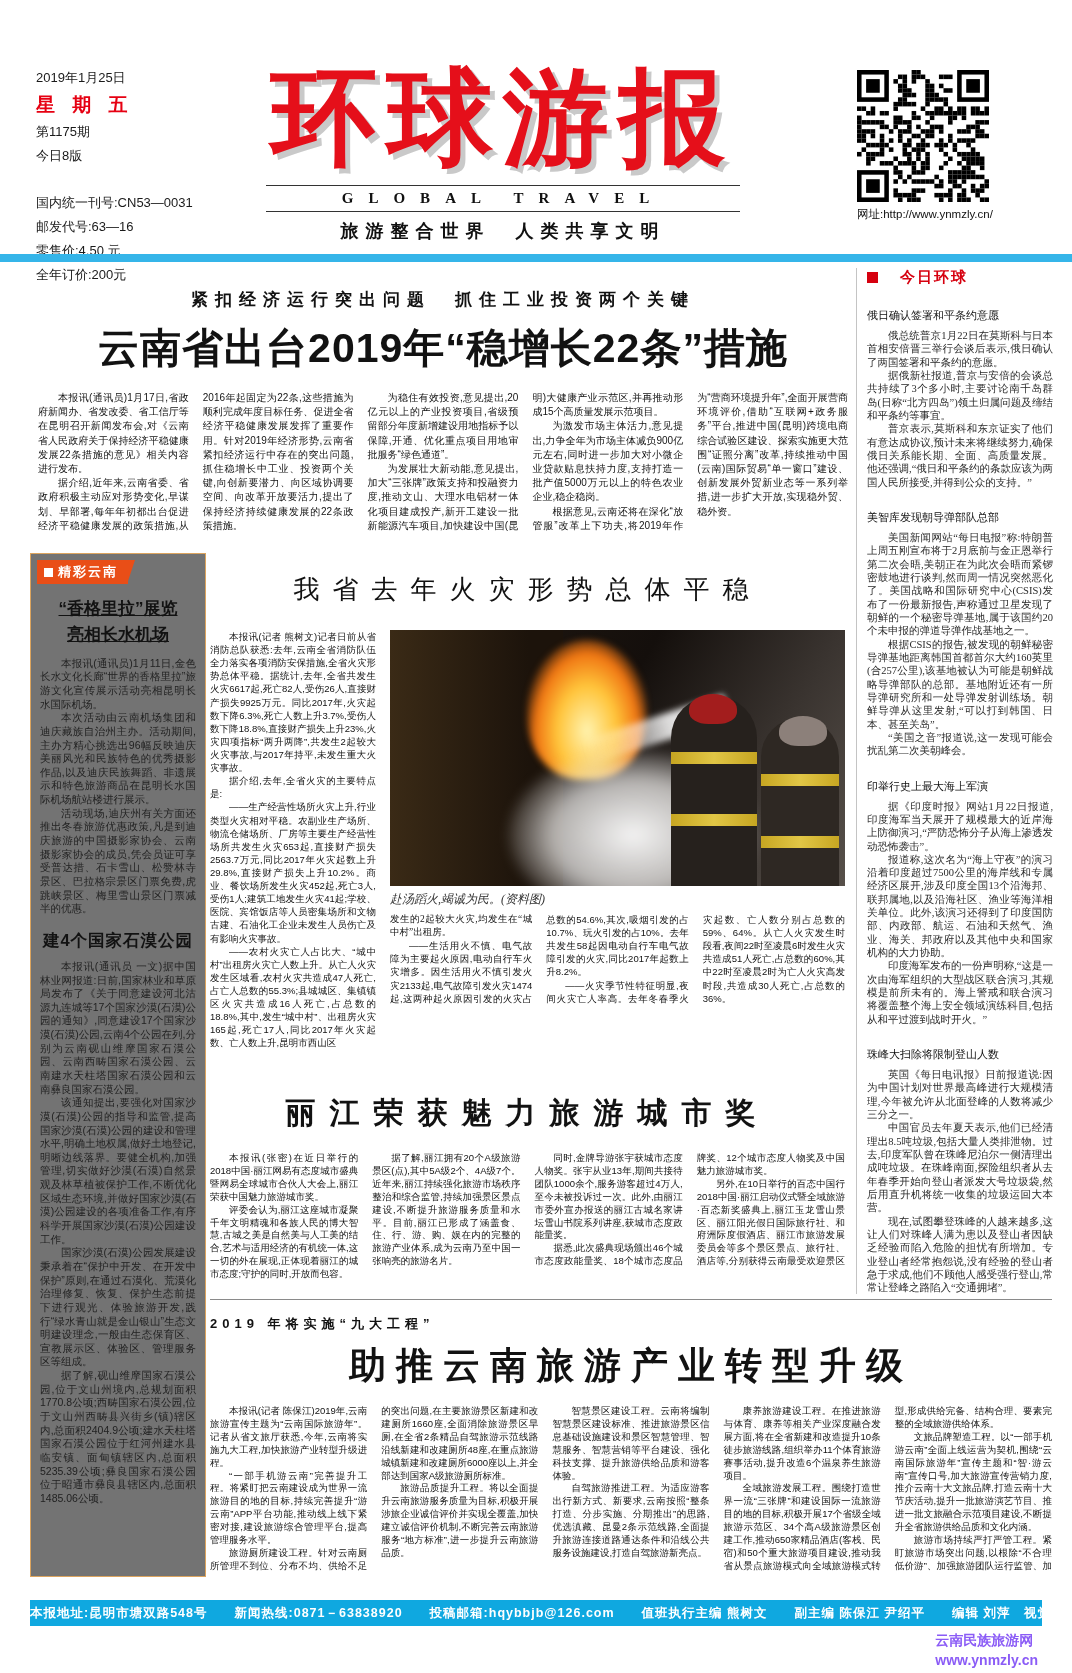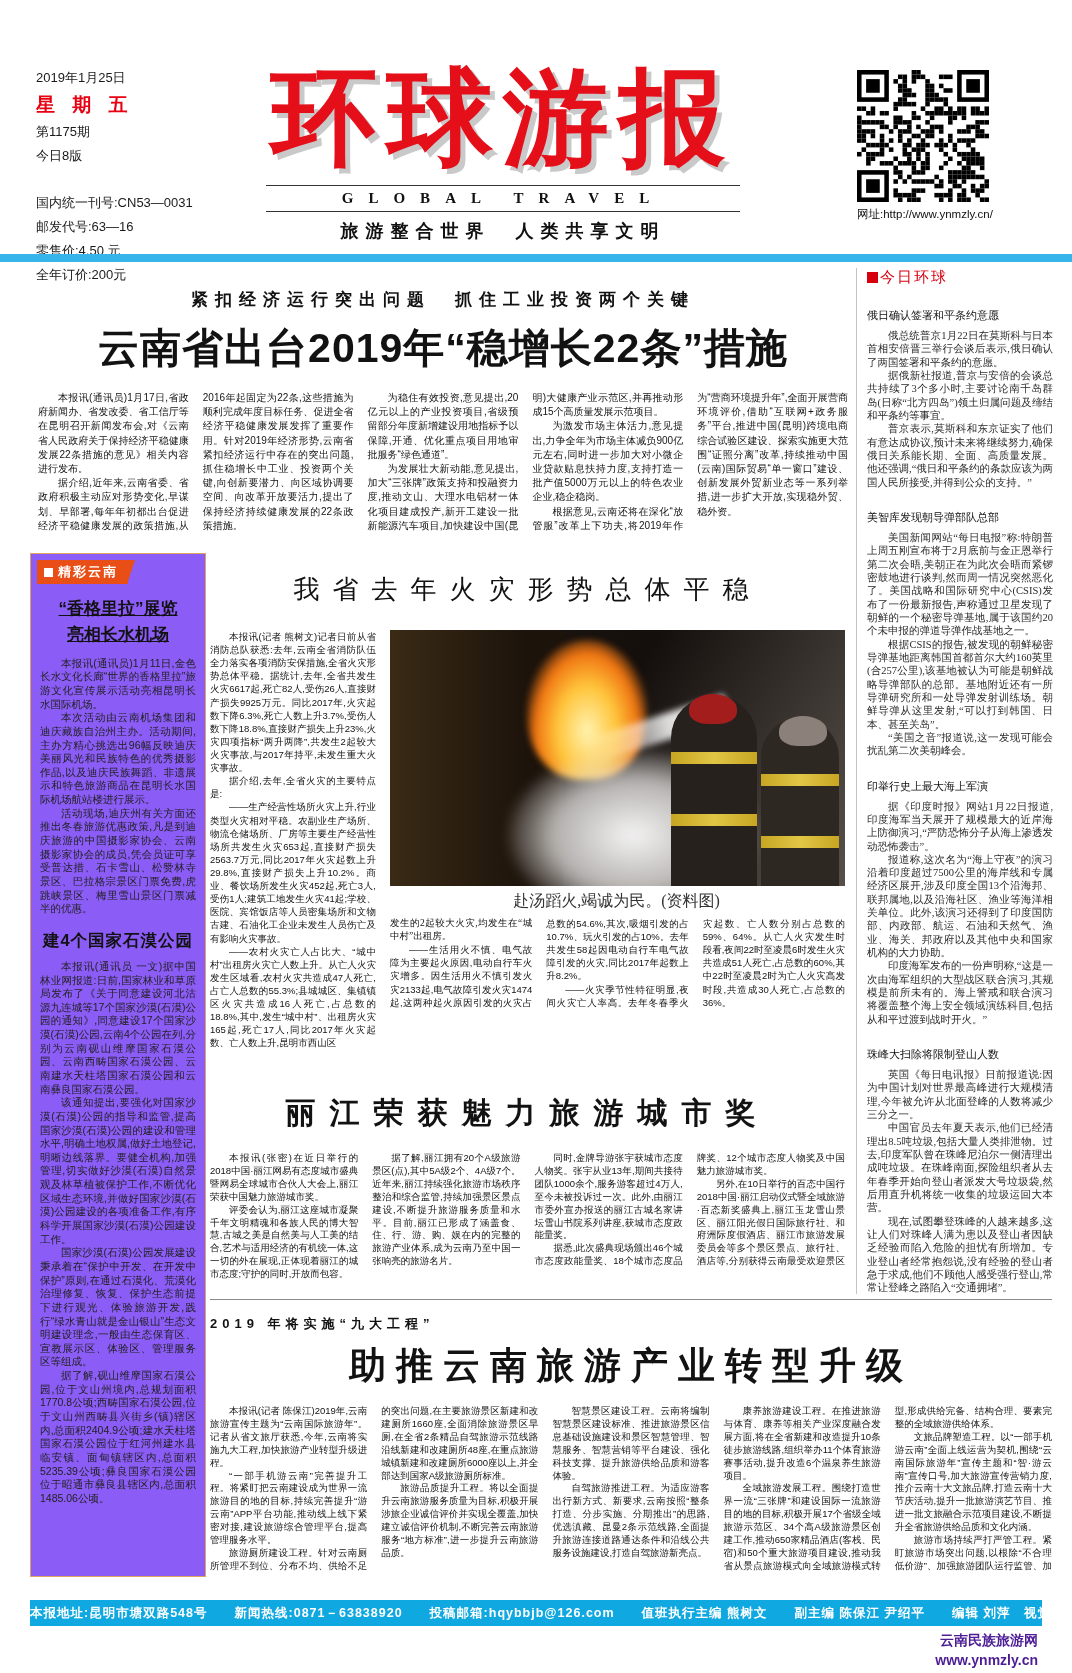--- a/index.html
+++ b/index.html
@@ -30,32 +30,32 @@
   .website{margin-top:5px;font-size:11.5px;color:#111;}
   .cyan-band{position:absolute;top:254px;left:0;width:1072px;height:8px;background:#35b5e9;}
   
   .lead{position:absolute;top:288px;left:38px;width:810px;}
   .lead .kicker{text-align:center;font-weight:bold;font-size:17px;letter-spacing:7px;white-space:nowrap;}
   .lead .headline{text-align:center;font-weight:bold;font-size:41px;letter-spacing:1px;margin-top:10px;white-space:nowrap;}
   .lead .body{margin-top:15px;height:162px;overflow:hidden;column-count:5;column-gap:14px;}
   .lead .body p{font-size:10px;line-height:1.42;text-indent:2em;text-align:justify;}
   
   .world{position:absolute;top:268px;left:856px;width:186px;padding-left:10px;border-left:1px solid #c4c4c4;height:1026px;overflow:hidden;}
-  .world-tag{color:#d6000f;font-weight:normal;font-size:15px;letter-spacing:2px;display:flex;align-items:center;gap:2px;}
+  .world-tag{color:#d6000f;font-weight:bold;font-size:15px;letter-spacing:2px;display:flex;align-items:center;gap:22px;}
   .red-square{display:inline-block;width:11px;height:11px;background:#d6000f;}
   .world .item-title{font-weight:normal;font-size:11px;margin:21px 0 6px 0;color:#111;}
   .world .item-body p{
     font-family:"Liberation Serif","DejaVu Serif",serif;font-size:10.5px;line-height:1.27;
     text-indent:2em;text-align:justify;color:#2a2a2a;
   }
   .world .source{font-weight:bold;font-size:11.5px;text-align:right;margin-top:8px;}
   
   .sidebar{
     position:absolute;top:553px;left:30px;width:176px;height:1024px;box-sizing:border-box;
-    background:#8b5cf6;border:1px solid #dca45e;padding:6px 9px;overflow:hidden;
+    background:#737373;border:1px solid #dca45e;padding:6px 9px;overflow:hidden;
   }
   .sidebar-tag{
     display:inline-flex;align-items:center;gap:5px;background:#e94e17;color:#fff;font-weight:bold;
     font-size:13px;letter-spacing:2px;padding:3px 10px 3px 7px;margin-left:-3px;position:relative;
   }
   .sidebar-tag::after{content:"";position:absolute;right:-7px;top:0;border-top:21px solid #e94e17;border-right:7px solid transparent;}
   .white-square{display:inline-block;width:9px;height:9px;background:#ffffff;}
   .sb-title1{text-align:center;font-weight:bold;font-size:17px;line-height:1.55;margin:12px 0 8px 0;text-decoration:underline;}
   .sb-title2{text-align:center;font-weight:bold;font-size:16.5px;margin:14px 0 8px 0;letter-spacing:1px;}
   .sidebar .sb-body p{font-size:10.5px;line-height:1.3;text-indent:2em;text-align:justify;color:#222;}
@@ -76,21 +76,21 @@
     filter:blur(6px);}
   .photo .spray{position:absolute;left:42%;top:34%;width:150px;height:26px;transform:rotate(-18deg);
     background:linear-gradient(90deg,rgba(255,255,255,0) 0%,rgba(255,255,255,.85) 60%,rgba(255,255,255,.95) 100%);filter:blur(3px);}
   .ff{position:absolute;bottom:0;background:#26211d;border-radius:42px 42px 0 0;}
   .ff.f1{right:88px;width:86px;height:190px;}
   .ff.f2{right:6px;width:78px;height:168px;background:#2e2823;}
   .ff .stripe{position:absolute;left:0;width:100%;height:12px;background:linear-gradient(90deg,#d8b422,#f5d84a,#d8b422);opacity:.9;}
   .ff .s1{top:56px;} .ff .s2{top:118px;}
   .ff .helmet{position:absolute;top:-2px;left:18px;width:48px;height:30px;border-radius:50% 50% 40% 40%;background:#a31d1d;}
   .ff.f2 .helmet{background:#8c807a;}
-  .caption{margin:5px 2px 5px 0;text-align:center;font-family:"Liberation Serif","DejaVu Serif",serif;font-size:16px;color:#333;}
+  .caption{margin:5px 2px 5px 0;text-align:left;font-family:"Liberation Serif","DejaVu Serif",serif;font-style:italic;font-size:12px;color:#333;}
   .fire-bottom{height:148px;overflow:hidden;column-count:3;column-gap:14px;}
   .fire-bottom p{font-size:9.5px;line-height:1.38;text-indent:2em;text-align:justify;}
   .fire-bottom p:first-child{text-indent:0;font-family:Liberation Serif, serif;}
   
   .lijiang{position:absolute;top:1093px;left:210px;width:635px;}
   .lijiang .headline{text-align:center;font-weight:bold;font-size:30px;letter-spacing:14px;white-space:nowrap;}
   .lijiang .body{margin-top:18px;height:140px;overflow:hidden;column-count:4;column-gap:14px;}
   .lijiang .body p{font-size:9.5px;line-height:1.36;text-indent:2em;text-align:justify;}
   
   .divider{position:absolute;top:1299px;left:210px;width:842px;border-top:1px solid #8a8a8a;}
@@ -98,21 +98,21 @@
   .project .kicker{text-align:left;font-weight:bold;font-size:13px;letter-spacing:5px;white-space:nowrap;}
   .project .headline{text-align:center;font-weight:bold;font-size:37px;letter-spacing:10px;margin-top:8px;white-space:nowrap;}
   .project .body{margin-top:14px;height:170px;overflow:hidden;column-count:5;column-gap:14px;}
   .project .body p{font-size:9.5px;line-height:1.36;text-indent:2em;text-align:justify;}
   
   .footer-bar{
     position:absolute;top:1600px;left:30px;width:1012px;height:26px;background:#0fa8e0;
     color:#ffffff;font-weight:bold;font-size:12.5px;line-height:26px;text-align:center;
     letter-spacing:1px;white-space:nowrap;overflow:hidden;
   }
-  .watermark{position:absolute;top:1630px;right:34px;text-align:right;color:#4c1d95;font-size:14px;font-weight:bold;line-height:1.45;}
+  .watermark{position:absolute;top:1630px;right:34px;color:#8b5cf6;font-size:14px;font-weight:bold;line-height:1.45;}
 </style>
 </head>
 <body>
 
 <div class="header-info">
   <div>2019年1月25日</div>
   <div class="weekday">星 期 五</div>
   <div>第1175期</div>
   <div>今日8版</div>
   <div class="grp2">

